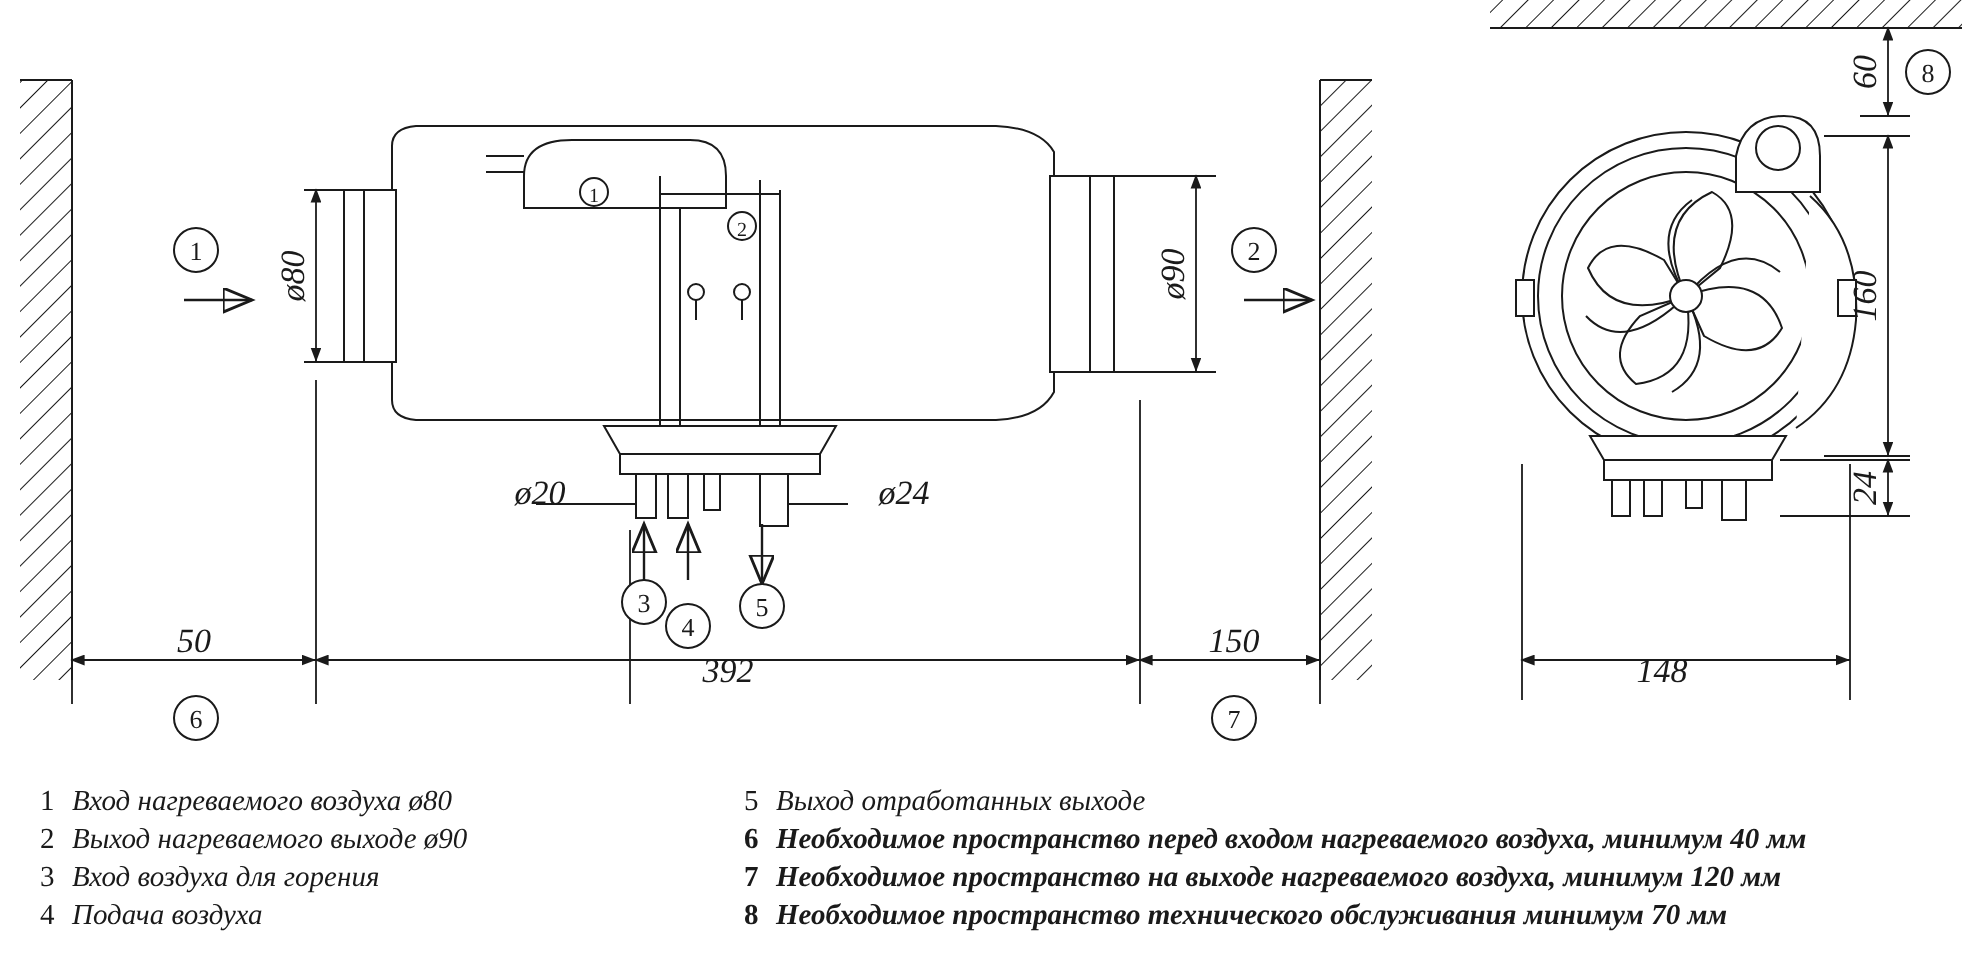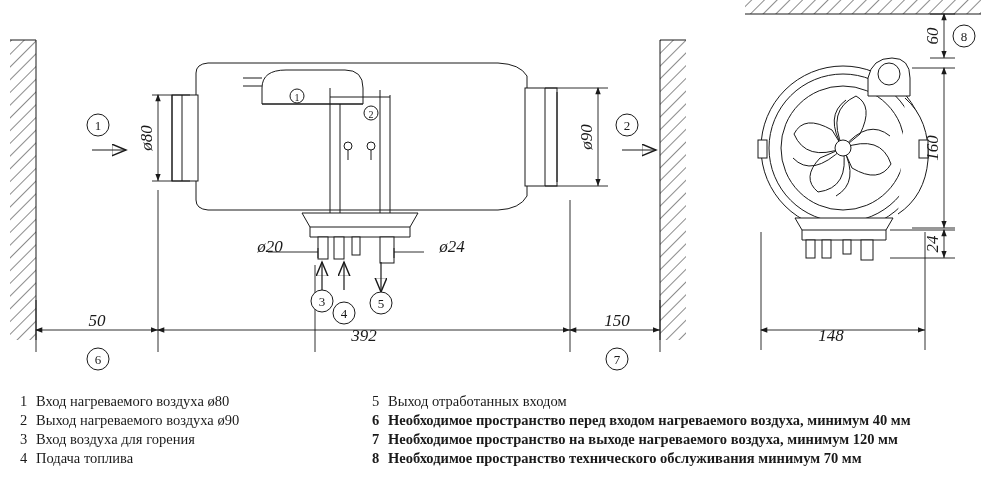--- a/index.html
+++ b/index.html
@@ -19,21 +19,21 @@
     width:945px;
     font-size:14.5px;
     line-height:19px;
   }
   .legend-col{position:absolute;top:0;}
   .legend-col.left{left:0;width:330px;}
   .legend-col.right{left:352px;width:600px;}
   .legend-row{display:flex;align-items:flex-start;white-space:nowrap;}
   .legend-num{width:16px;flex:0 0 16px;text-align:left;}
   .legend-row.bold .legend-num,.legend-row.bold .legend-txt{font-weight:bold;}
-  .legend-txt{flex:1 1 auto;}
+  .legend-txt{flex:1 1 auto;font-style:italic;}
   text{font-family:"Liberation Serif", serif;}
 </style>
 </head>
 <body>
 
 <div id="stage">
 
   <svg width="981" height="478" viewBox="0 0 981 478">
     <defs>
       <pattern id="hatch" width="9" height="9" patternTransform="rotate(45)" patternUnits="userSpaceOnUse">
@@ -229,35 +229,35 @@
   </svg>
 
   <div class="legend">
     <div class="legend-col left">
       <div class="legend-row">
         <span class="legend-num">1</span>
         <span class="legend-txt">Вход нагреваемого воздуха ø80</span>
       </div>
       <div class="legend-row">
         <span class="legend-num">2</span>
-        <span class="legend-txt">Выход нагреваемого воздуха ø90</span>
+        <span class="legend-txt">Выход нагреваемого выходе ø90</span>
       </div>
       <div class="legend-row">
         <span class="legend-num">3</span>
         <span class="legend-txt">Вход воздуха для горения</span>
       </div>
       <div class="legend-row">
         <span class="legend-num">4</span>
-        <span class="legend-txt">Подача топлива</span>
+        <span class="legend-txt">Подача воздуха</span>
       </div>
     </div>
     <div class="legend-col right">
       <div class="legend-row">
         <span class="legend-num">5</span>
-        <span class="legend-txt">Выход отработанных входом</span>
+        <span class="legend-txt">Выход отработанных выходе</span>
       </div>
       <div class="legend-row bold">
         <span class="legend-num">6</span>
         <span class="legend-txt">Необходимое пространство перед входом нагреваемого воздуха, минимум 40 мм</span>
       </div>
       <div class="legend-row bold">
         <span class="legend-num">7</span>
         <span class="legend-txt">Необходимое пространство на выходе нагреваемого воздуха, минимум 120 мм</span>
       </div>
       <div class="legend-row bold">

